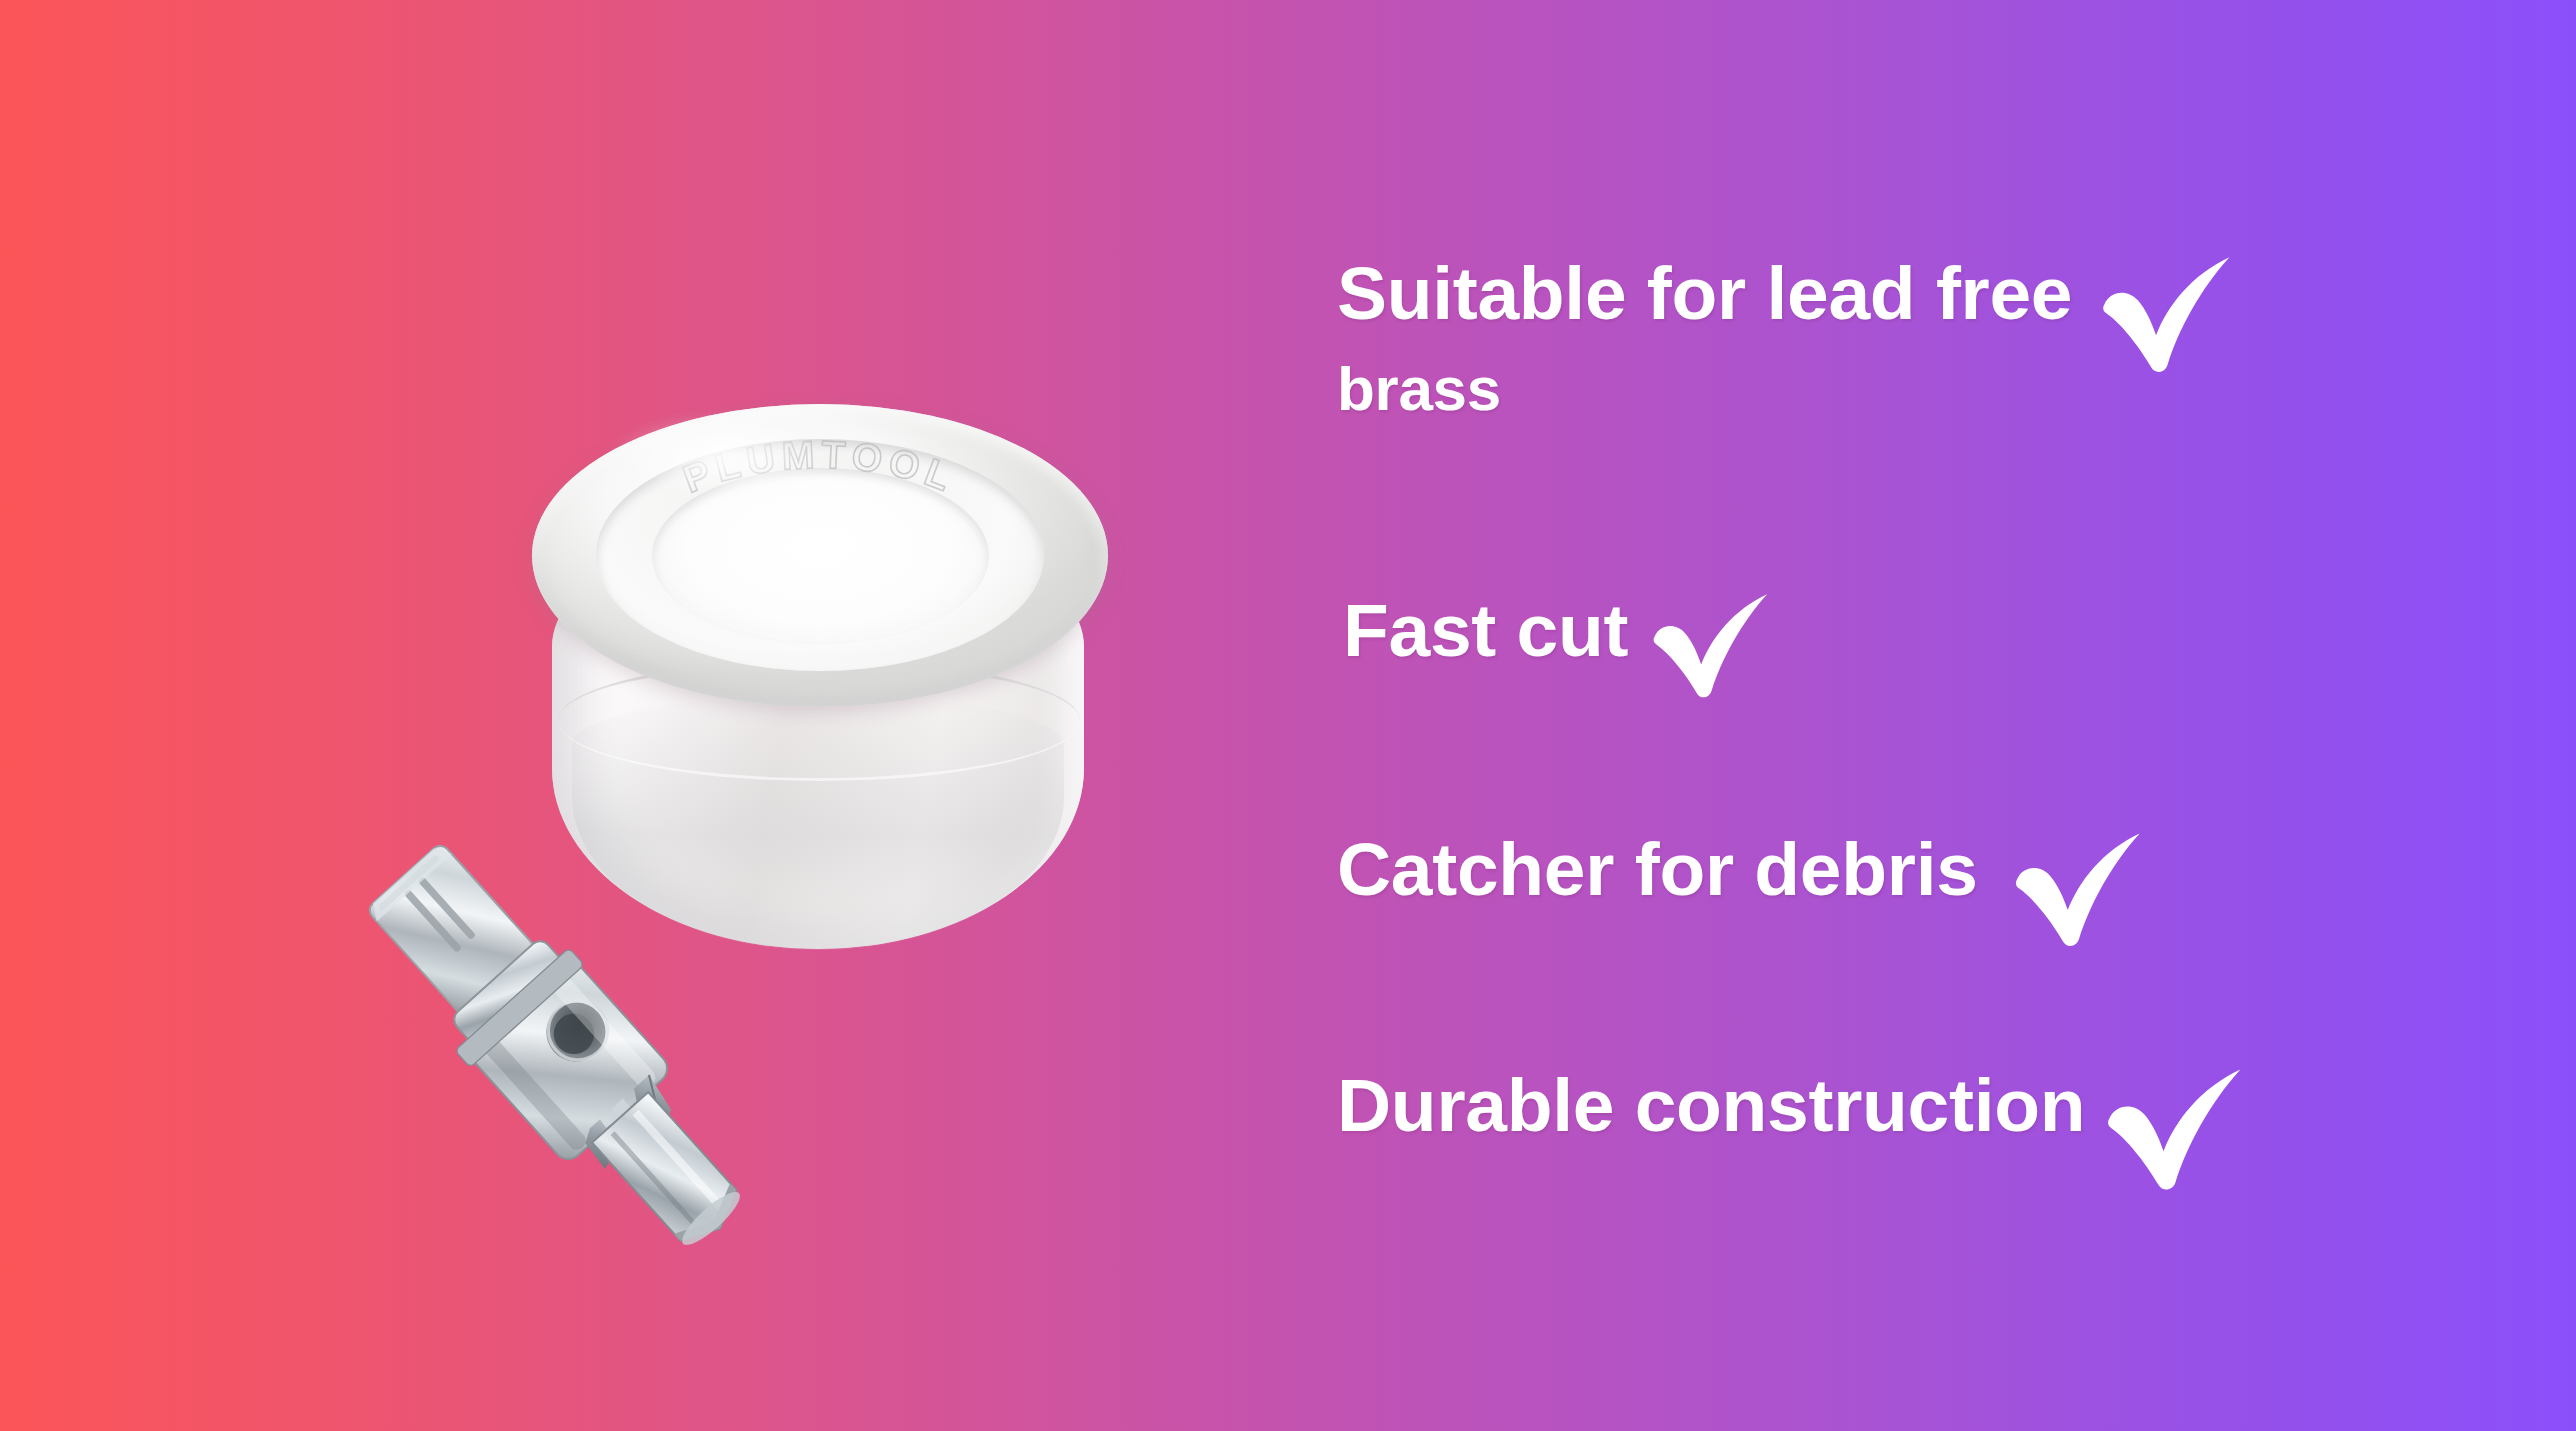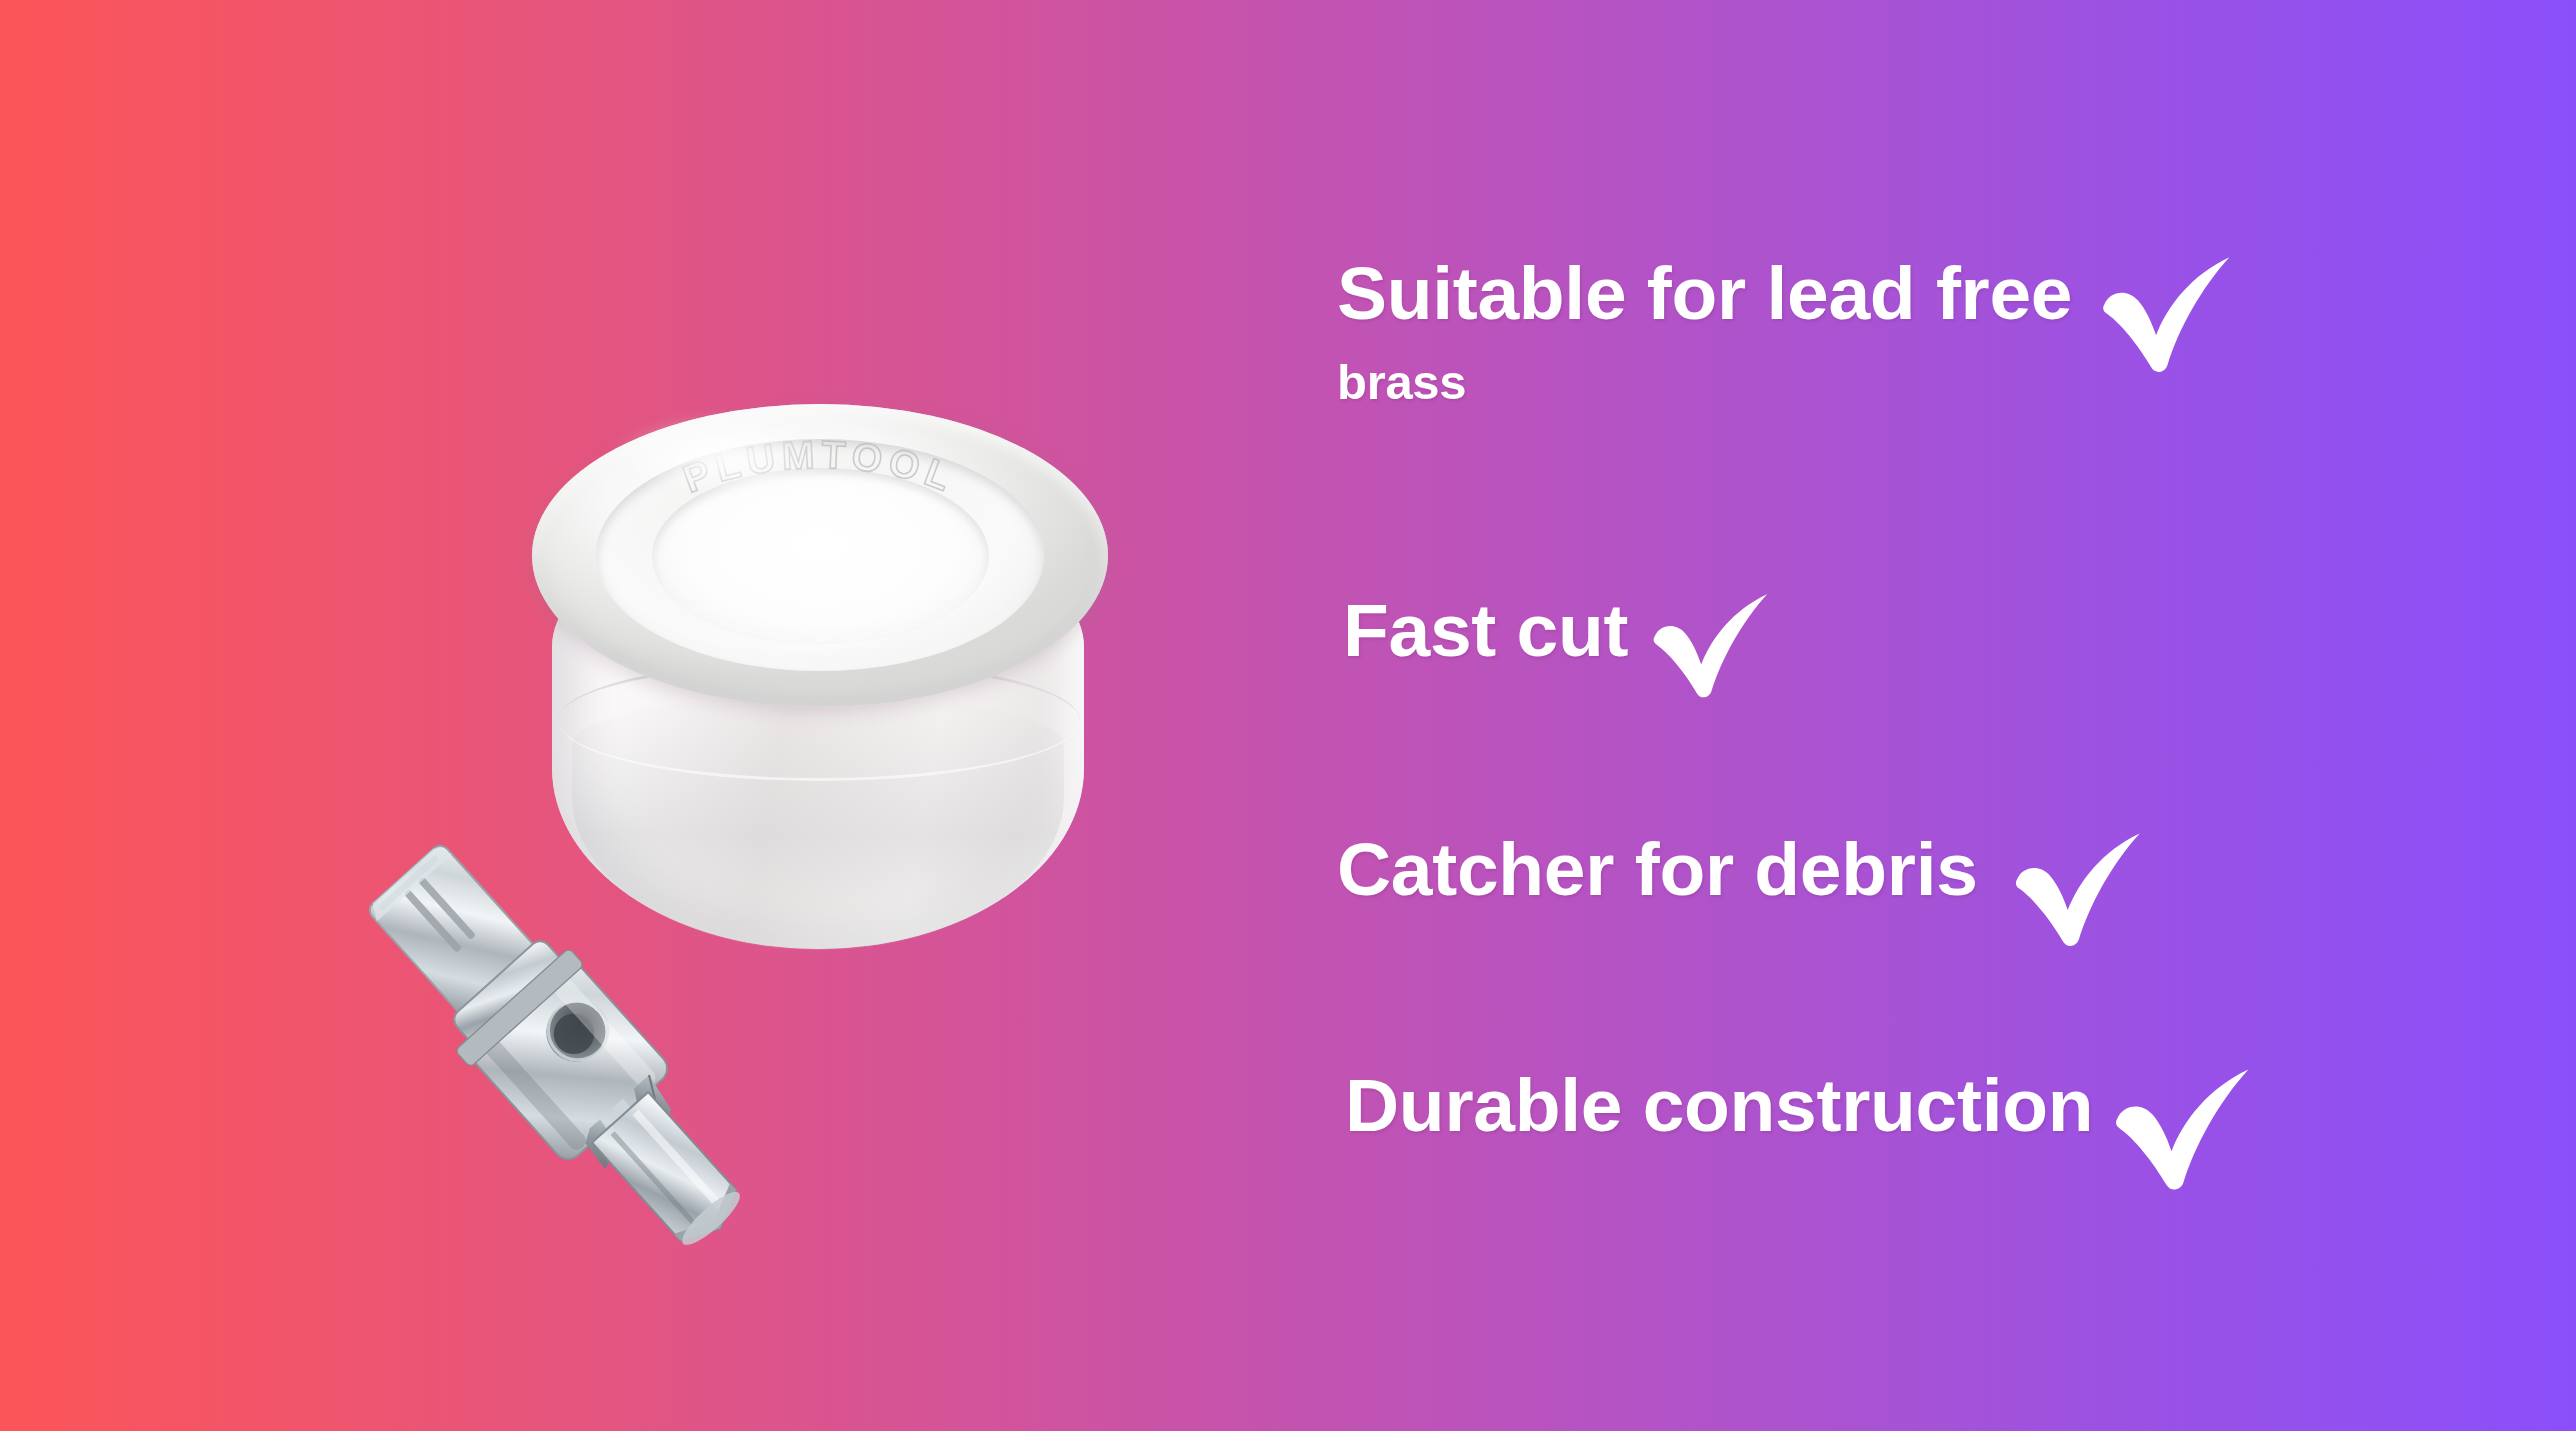--- a/index.html
+++ b/index.html
@@ -186,35 +186,35 @@
     font-weight: bold;
     font-size: 75px;
     line-height: 1.0;
     letter-spacing: -0.3px;
     text-shadow: 1.3px 2px 2.7px rgba(120,40,110,0.22);
   }
   .feature-text { white-space: pre-wrap; }
   .feature-wrap-text {
     color: #ffffff;
     font-weight: bold;
-    font-size: 49px;
+    font-size: 62px;
     line-height: 1.0;
     letter-spacing: -0.3px;
     text-shadow: 1.3px 2px 2.7px rgba(120,40,110,0.22);
   }
   .tick {
     display: inline-block;
     flex: 0 0 auto;
   }
 
   .row-1 { position: absolute; left: 0;   top: 0;    }
   .row-1b{ position: absolute; left: 0;   top: 102px;}
   .row-2 { position: absolute; left: 0;   top: 337px; margin-left: 6px;}
   .row-3 { position: absolute; left: 0;   top: 576px;}
-  .row-4 { position: absolute; left: 8px;   top: 812px;}
+  .row-4 { position: absolute; left: 0;   top: 812px;}
 
   .tick-1 { margin-left: 28px; }
   .tick-2 { margin-left: 23px; }
   .tick-3 { margin-left: 35px; }
   .tick-4 { margin-left: 20px; }
 </style>
 </head>
 <body>
 
 <div id="stage">

